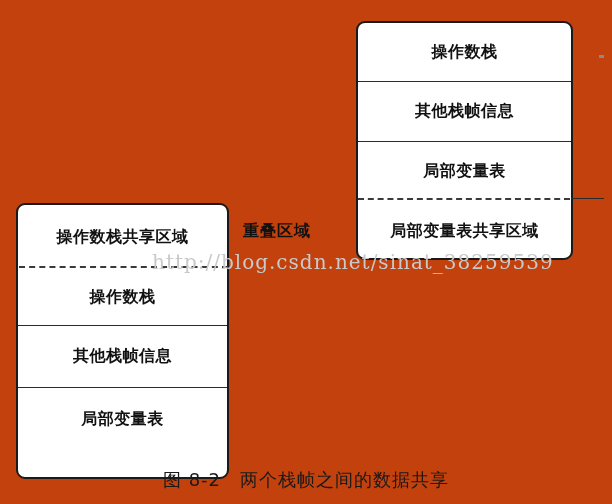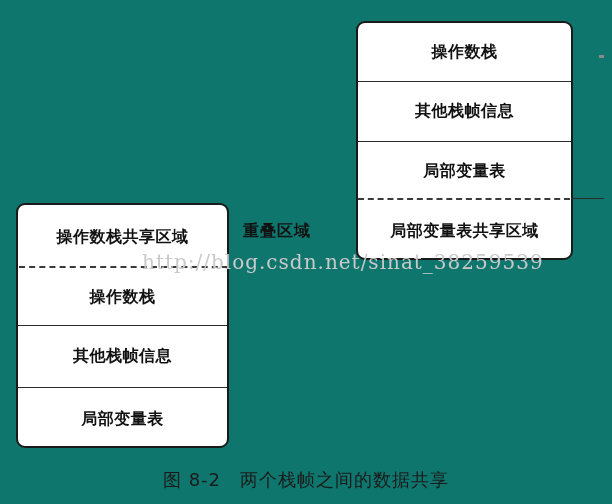--- a/index.html
+++ b/index.html
@@ -7,21 +7,21 @@
     padding: 0;
     background: #ffffff;
   }
   body {
     font-family: "DejaVu Sans", "Liberation Sans", sans-serif;
   }
   #canvas {
     position: relative;
     width: 612px;
     height: 504px;
-    background: #0f766e;
+    background: #c2410c;
     overflow: hidden;
   }
 
   
   .frame-box {
     position: absolute;
     box-sizing: border-box;
     border: 2.5px solid #1a1a1a;
     border-radius: 9px;
     background: #ffffff;
@@ -54,21 +54,21 @@
     left: 356px;
     top: 21px;
     width: 217px;
     height: 239px;
   }
   
   #frame-left {
     left: 16px;
     top: 203px;
     width: 213px;
-    height: 245px;
+    height: 276px;
   }
 
   
   #overlap-label {
     position: absolute;
     left: 243px;
     top: 221px;
     width: 106px;
     text-align: left;
     font-size: 16px;
@@ -111,21 +111,21 @@
     left: 599px;
     top: 55px;
     width: 5px;
     height: 3px;
     background: #8a8a8a;
   }
 
   
   #watermark {
     position: absolute;
-    left: 142px;
+    left: 152px;
     top: 250px;
     font-family: "DejaVu Serif", "Liberation Serif", serif;
     font-size: 20px;
     letter-spacing: 1px;
     color: #c9c9c9;
     white-space: nowrap;
     pointer-events: none;
   }
 
   

